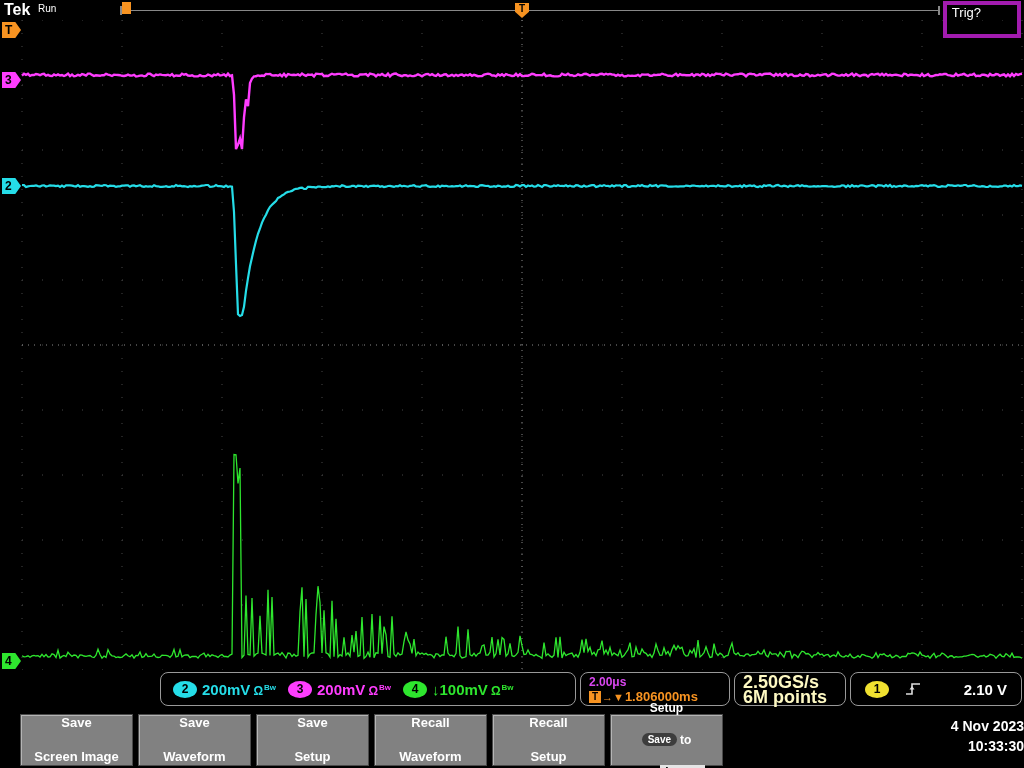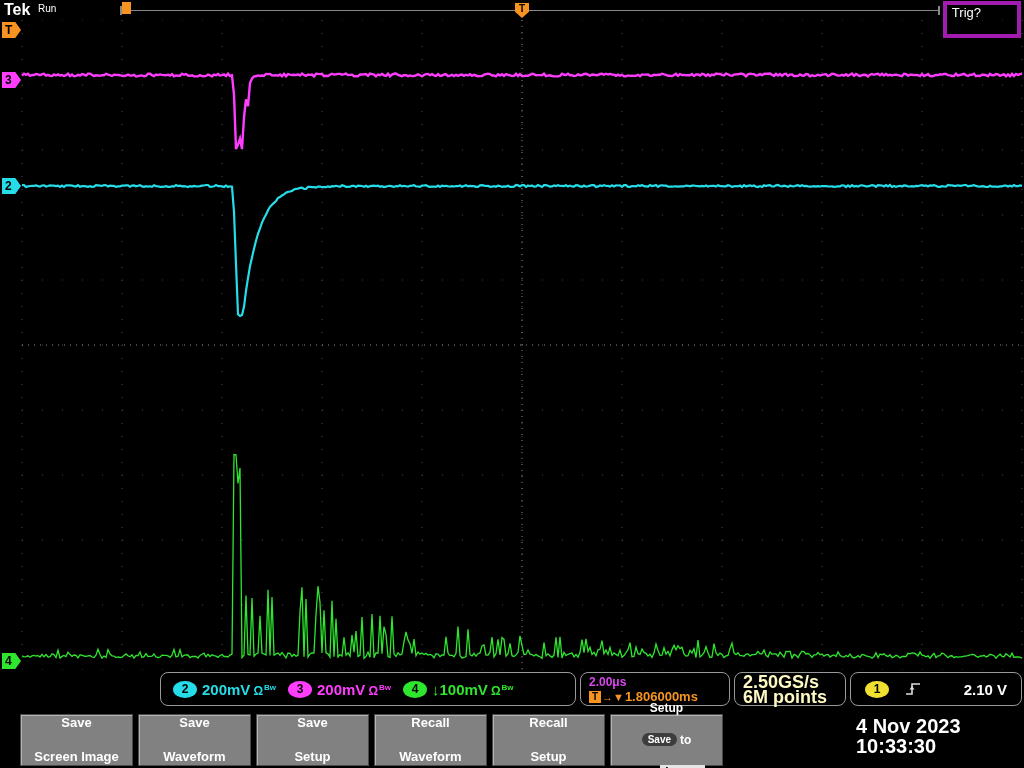--- a/index.html
+++ b/index.html
@@ -57,22 +57,22 @@
   
   .menu{position:absolute;left:20px;top:714px;display:flex;gap:5px;}
   .btn{width:113px;height:52px;background:#818181;border:1px solid #4a4a4a;
     box-shadow:inset 1px 1px 0 #b5b5b5;color:#fff;font-weight:bold;font-size:13px;line-height:16px;
     display:flex;flex-direction:column;align-items:center;justify-content:center;gap:18px;
     font-family:"Liberation Sans",sans-serif;padding:0;cursor:pointer;}
   .btn.assign{font-size:12px;line-height:14px;}
   .btn .mid{display:flex;align-items:center;gap:3px;}
   .btn .pill{background:#3d3d3d;border-radius:7px;padding:0 6px;font-size:10px;line-height:13px;display:inline-block;}
   .btn .hl{background:#e5e5e5;color:#000;padding:0 5px;line-height:15px;margin-left:32px;}
-  .datetime{position:absolute;left:856px;top:716px;width:168px;text-align:left;
-    font-size:20px;font-weight:bold;line-height:20px;}
+  .datetime{position:absolute;left:856px;top:716px;width:168px;text-align:right;
+    font-size:14px;font-weight:bold;line-height:20px;}
 </style>
 </head>
 <body>
 
 <div class="screen">
 
   <div class="topbar">
     <span class="logo">Tek</span>
     <span class="runlbl">Run</span>
     <div class="recordbar">

